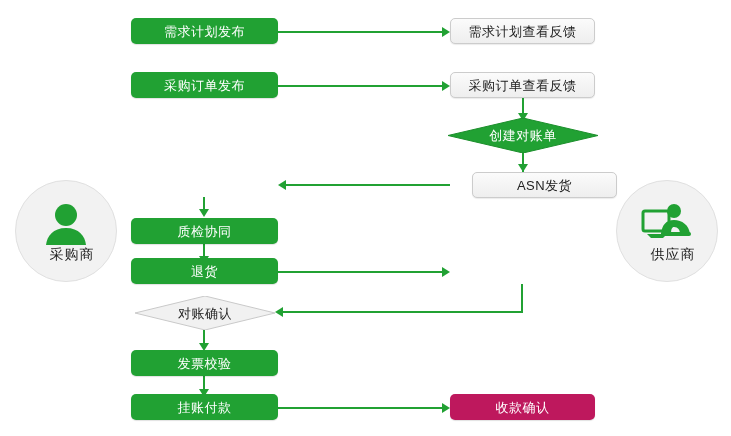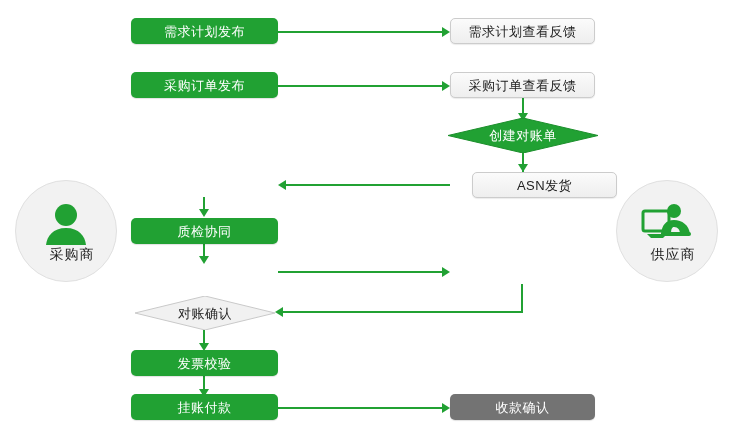--- a/index.html
+++ b/index.html
@@ -42,21 +42,21 @@
   .node.plain {
     background: #f4f4f4;
     color: #222222;
     border: 1px solid #cccccc;
     border-radius: 5px;
     background-image: linear-gradient(#fbfbfb, #eeeeee);
     box-shadow: 0 1px 1px rgba(0,0,0,0.08);
   }
 
   .node.red {
-    background: #737373;
+    background: #be185d;
     color: #ffffff;
     border-radius: 5px;
     box-shadow: 0 1px 1px rgba(0,0,0,0.12);
   }
 
   
   .diamond {
     position: absolute;
     z-index: 5;
   }
@@ -206,20 +206,23 @@
 
   <div class="node plain" style="left:450px; top:172px; width:145px; height:26px;margin-left:22px;">
     <span>ASN发货</span>
   </div>
 
 
   <div class="node green" style="left:131px; top:218px; width:147px; height:26px;">
     <span>质检协同</span>
   </div>
 
+  <div class="node green" style="left:131px; top:258px; width:147px; height:26px;">
+    <span>退货</span>
+  </div>
 
 
   <div class="diamond grey" style="left:135px; top:296px; width:140px; height:34px;">
     <svg class="dshape" viewBox="0 0 140 34" preserveAspectRatio="none">
       <polygon points="70,0 140,17 70,34 0,17" fill="#f1f1f1" stroke="#c9c9c9" stroke-width="1"></polygon>
     </svg>
     <span class="dlabel">对账确认</span>
   </div>
 
   <div class="node green" style="left:131px; top:350px; width:147px; height:26px;align-items:center;">

